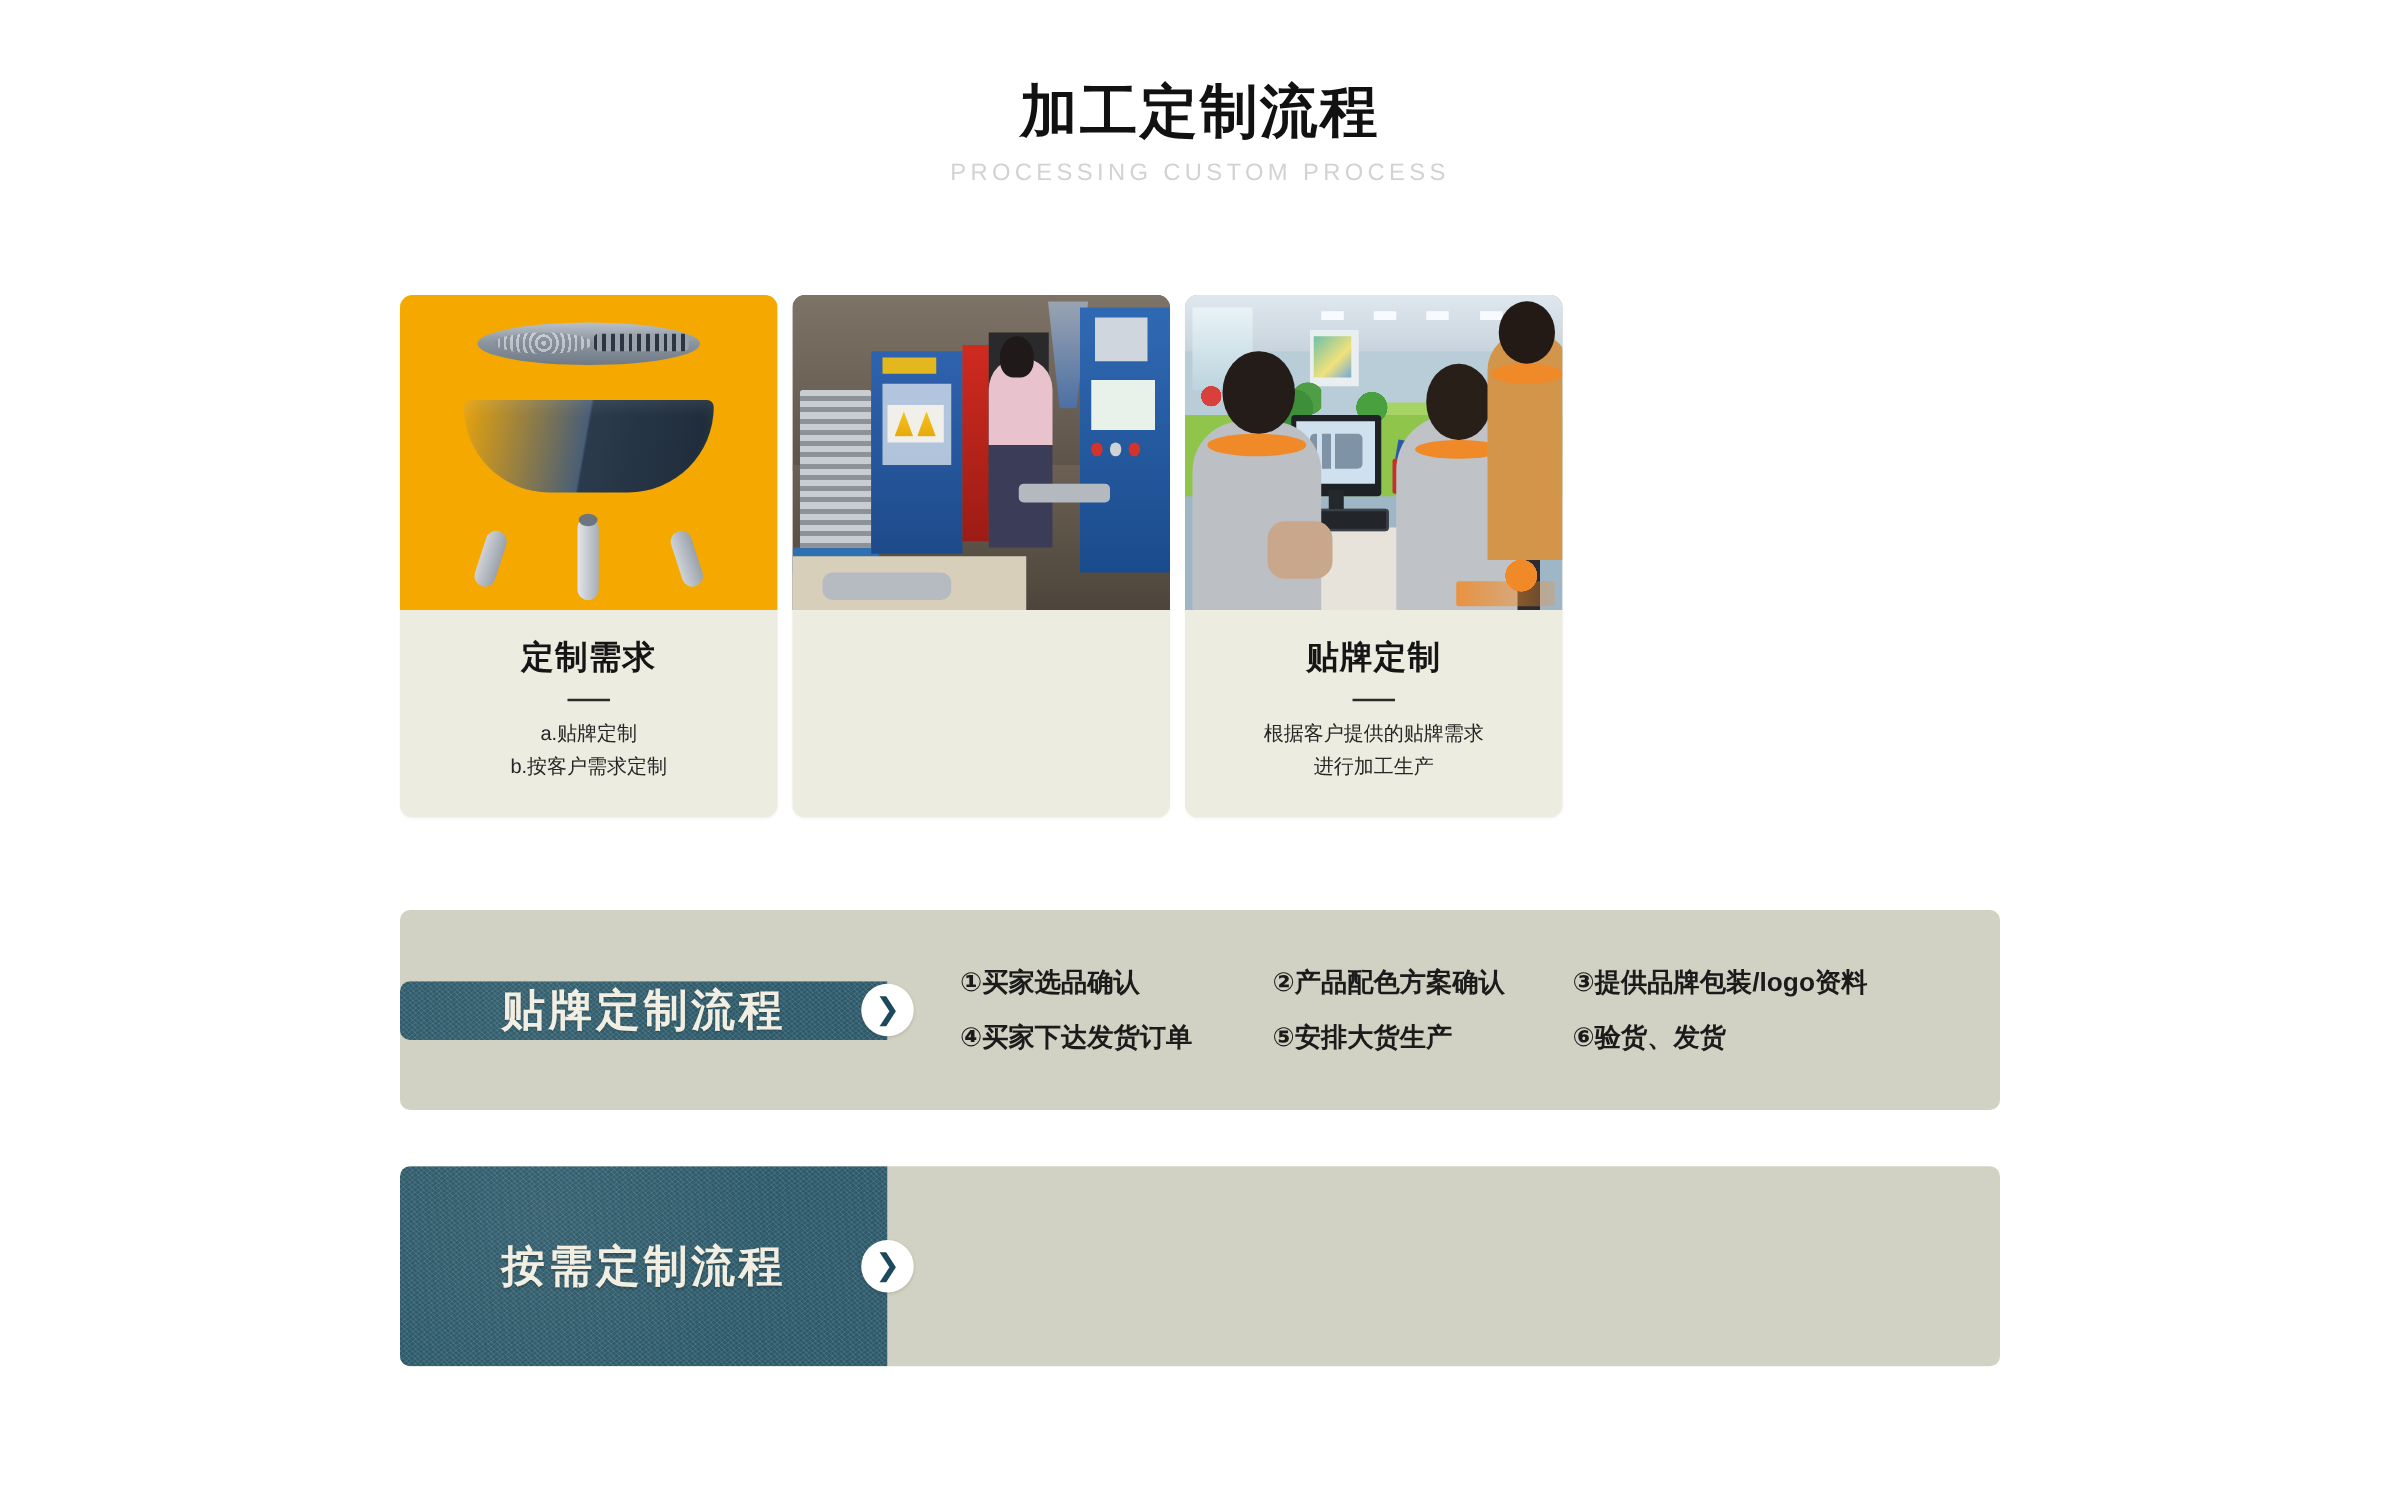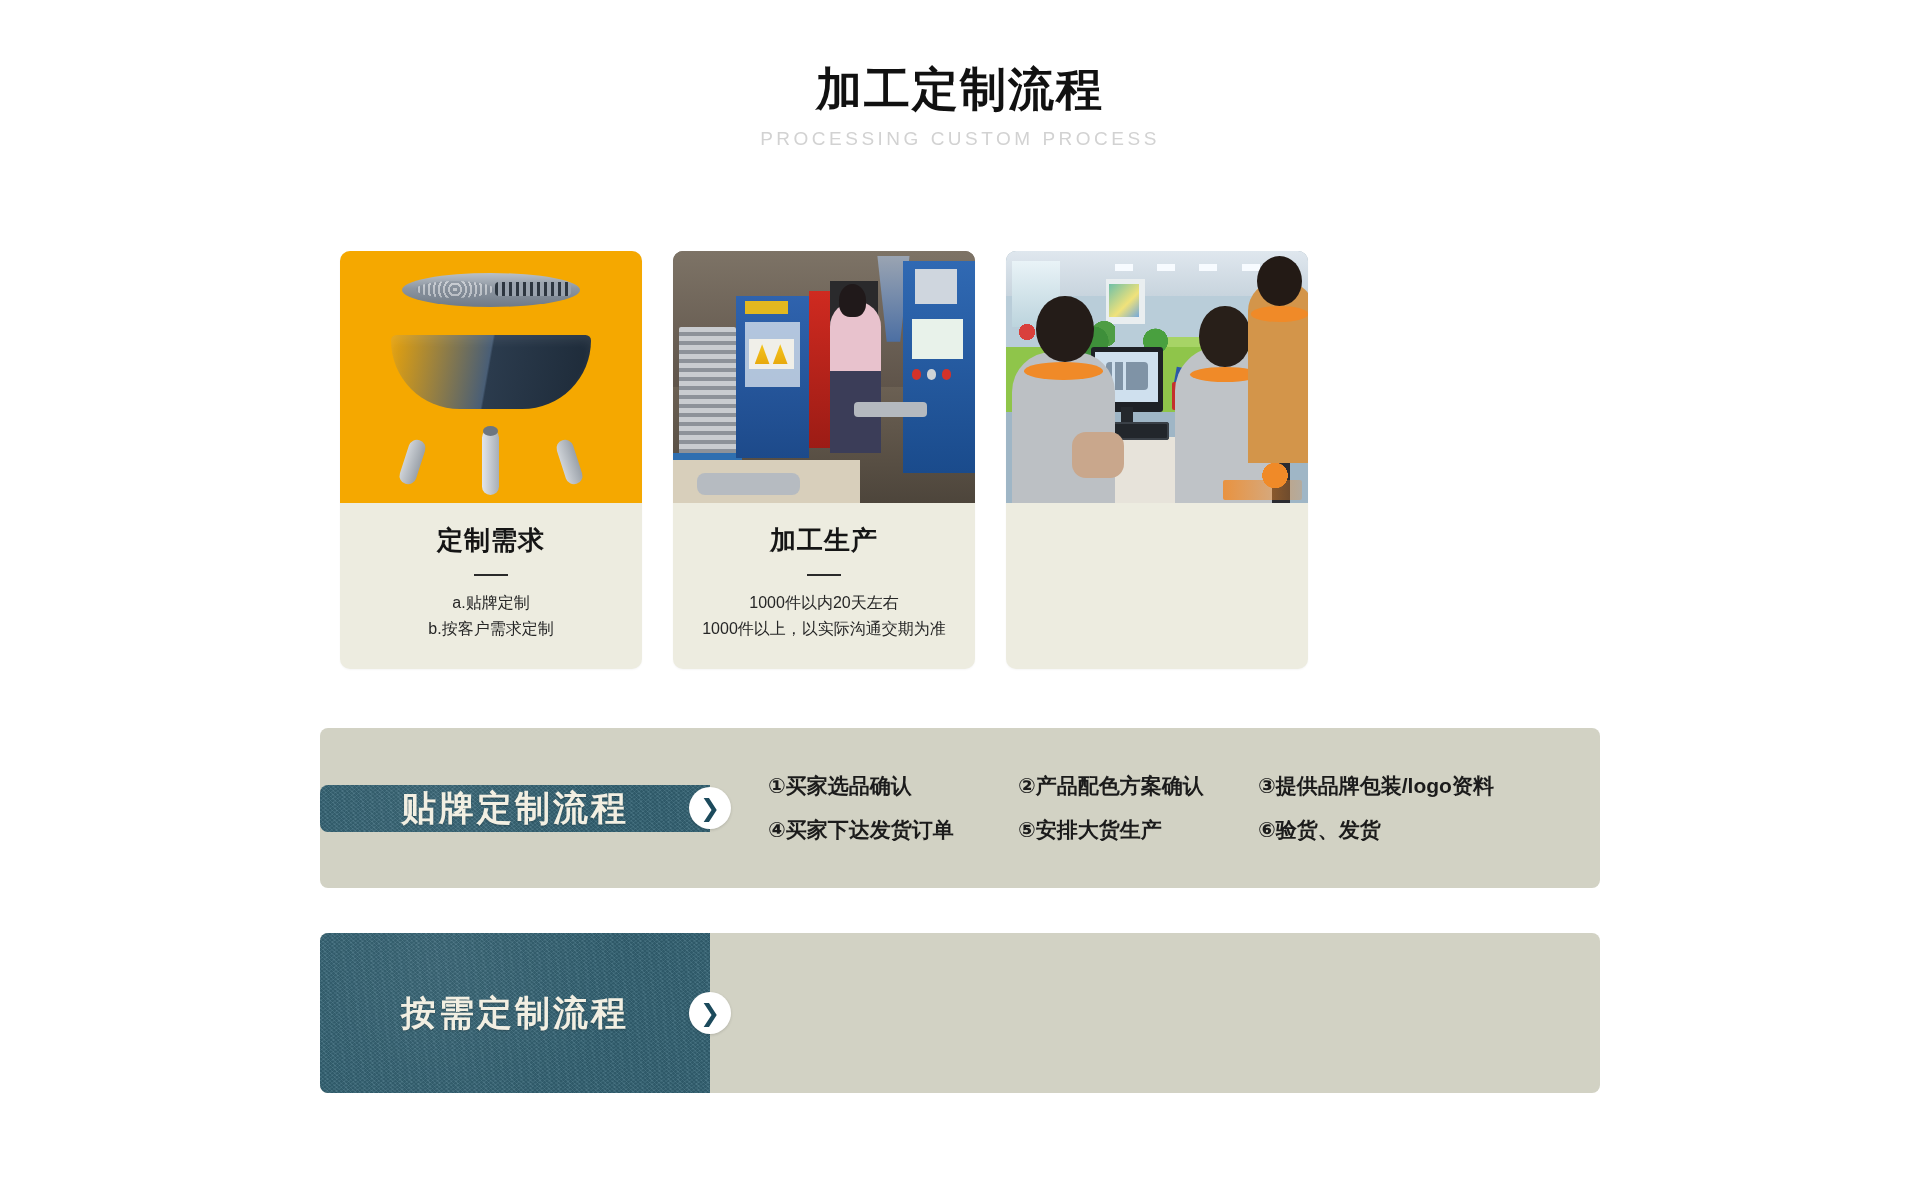--- a/index.html
+++ b/index.html
@@ -18,22 +18,22 @@
     font-size:46px;font-weight:bold;color:#111111;letter-spacing:2px;
     line-height:1.18;margin:0;
   }
   .header .subtitle{
     font-size:19px;color:#d2d2d2;letter-spacing:3.5px;margin-top:12px;
     font-weight:400;
   }
 
   
   .cards{
-    position:absolute;top:236px;left:340px;
-    display:flex;gap:31px;margin-top:15px;
+    position:absolute;top:236px;left:320px;
+    display:flex;gap:12px;
   }
   .card{
     width:302px;border-radius:10px;overflow:hidden;
     background:#edece0;
     display:flex;flex-direction:column;
     box-shadow:0 1px 2px rgba(0,0,0,0.04);
   }
   .card-media{
     height:252px;width:100%;position:relative;overflow:hidden;
   }
@@ -287,26 +287,20 @@
         <div class="p3-panel"></div>
           <div class="p3-screen1"></div>
           <div class="p3-screen2"></div>
         <div class="p3-btn p3-b1"></div>
           <div class="p3-btn p3-b2"></div>
           <div class="p3-btn p3-b3"></div>
         <div class="p3-pipe"></div>
         <div class="p3-bench"></div>
           <div class="p3-part"></div>
       </div>
-      <div class="card-body">
-        <div class="card-title">加工生产</div>
-        <div class="card-rule"></div>
-        <div class="card-desc">1000件以内20天左右</div>
-        <div class="card-desc">1000件以上，以实际沟通交期为准</div>
-      </div>
     </div>
 
     <div class="card">
       <div class="card-media m-photo4 p4">
         <div class="p4-ceil"></div>
         <div class="p4-light p4-l1"></div>
           <div class="p4-light p4-l2"></div>
         <div class="p4-light p4-l3"></div>
           <div class="p4-light p4-l4"></div>
         <div class="p4-wall"></div>
@@ -334,20 +328,26 @@
           <div class="p4-armL"></div>
         <div class="p4-manM"></div>
           <div class="p4-collarM"></div>
           <div class="p4-headM"></div>
         <div class="p4-manR"></div>
           <div class="p4-collarR"></div>
           <div class="p4-headR"></div>
         <div class="p4-logotxt"></div>
           <div class="p4-logo"></div>
       </div>
+      <div class="card-body">
+        <div class="card-title">贴牌定制</div>
+        <div class="card-rule"></div>
+        <div class="card-desc">根据客户提供的贴牌需求</div>
+        <div class="card-desc">进行加工生产</div>
+      </div>
     </div>
 
   </div>
 
   <div class="banner b1">
     <div class="banner-label">
       <span class="banner-label-text">贴牌定制流程</span>
       <span class="arrow-btn">❯</span>
     </div>
     <div class="banner-content">

